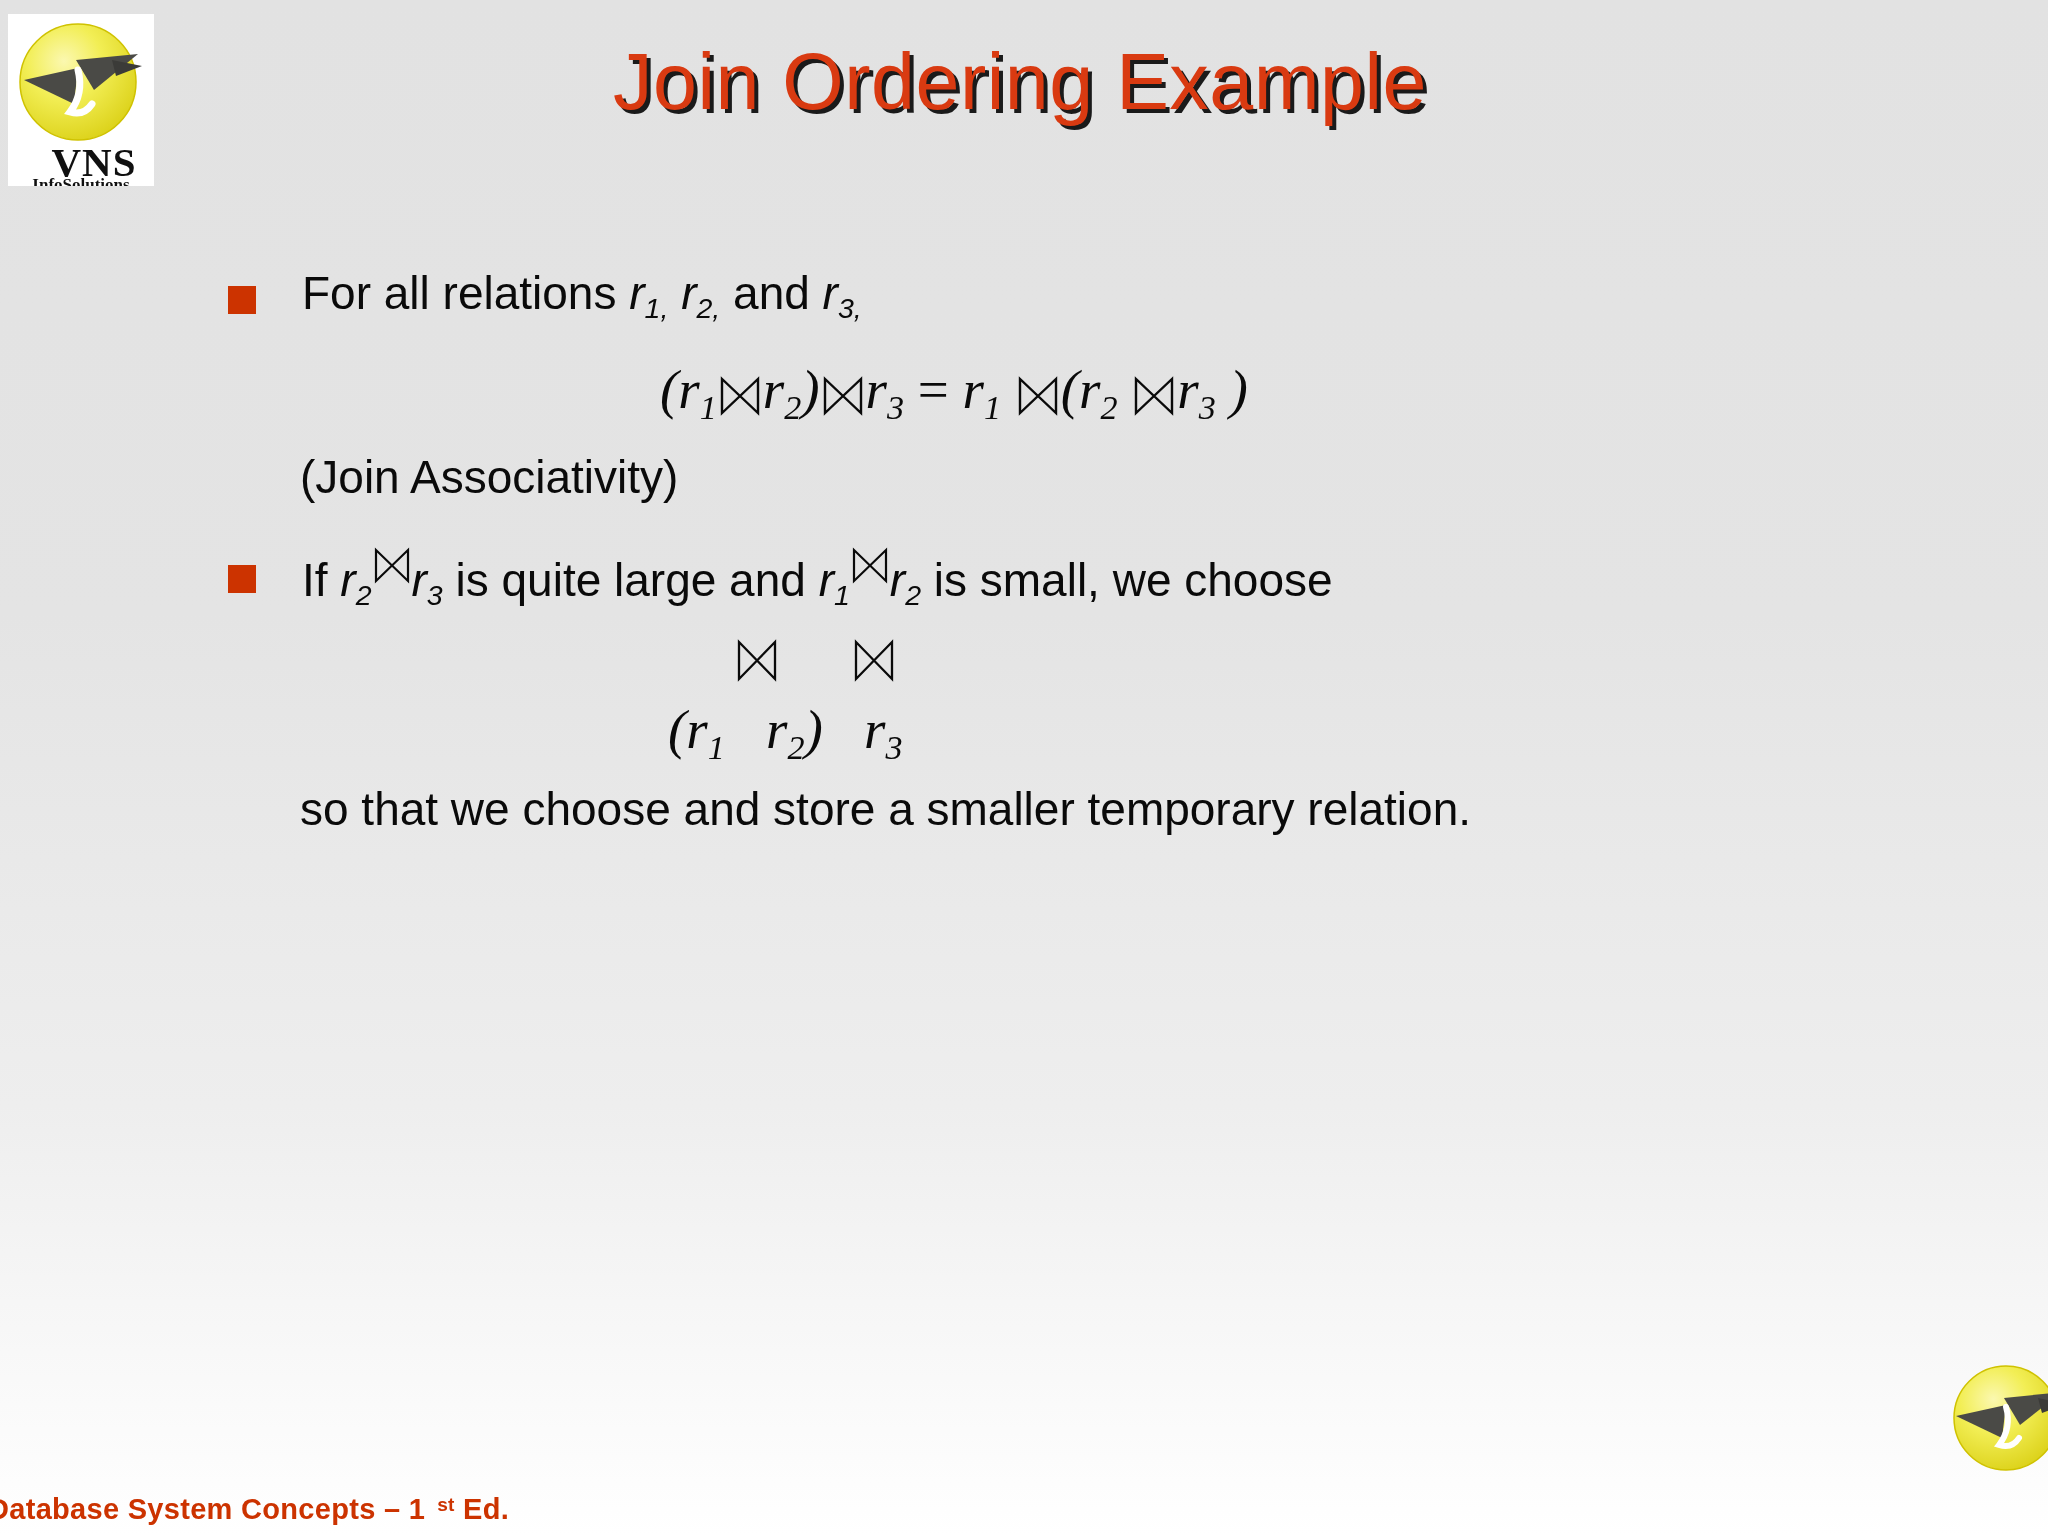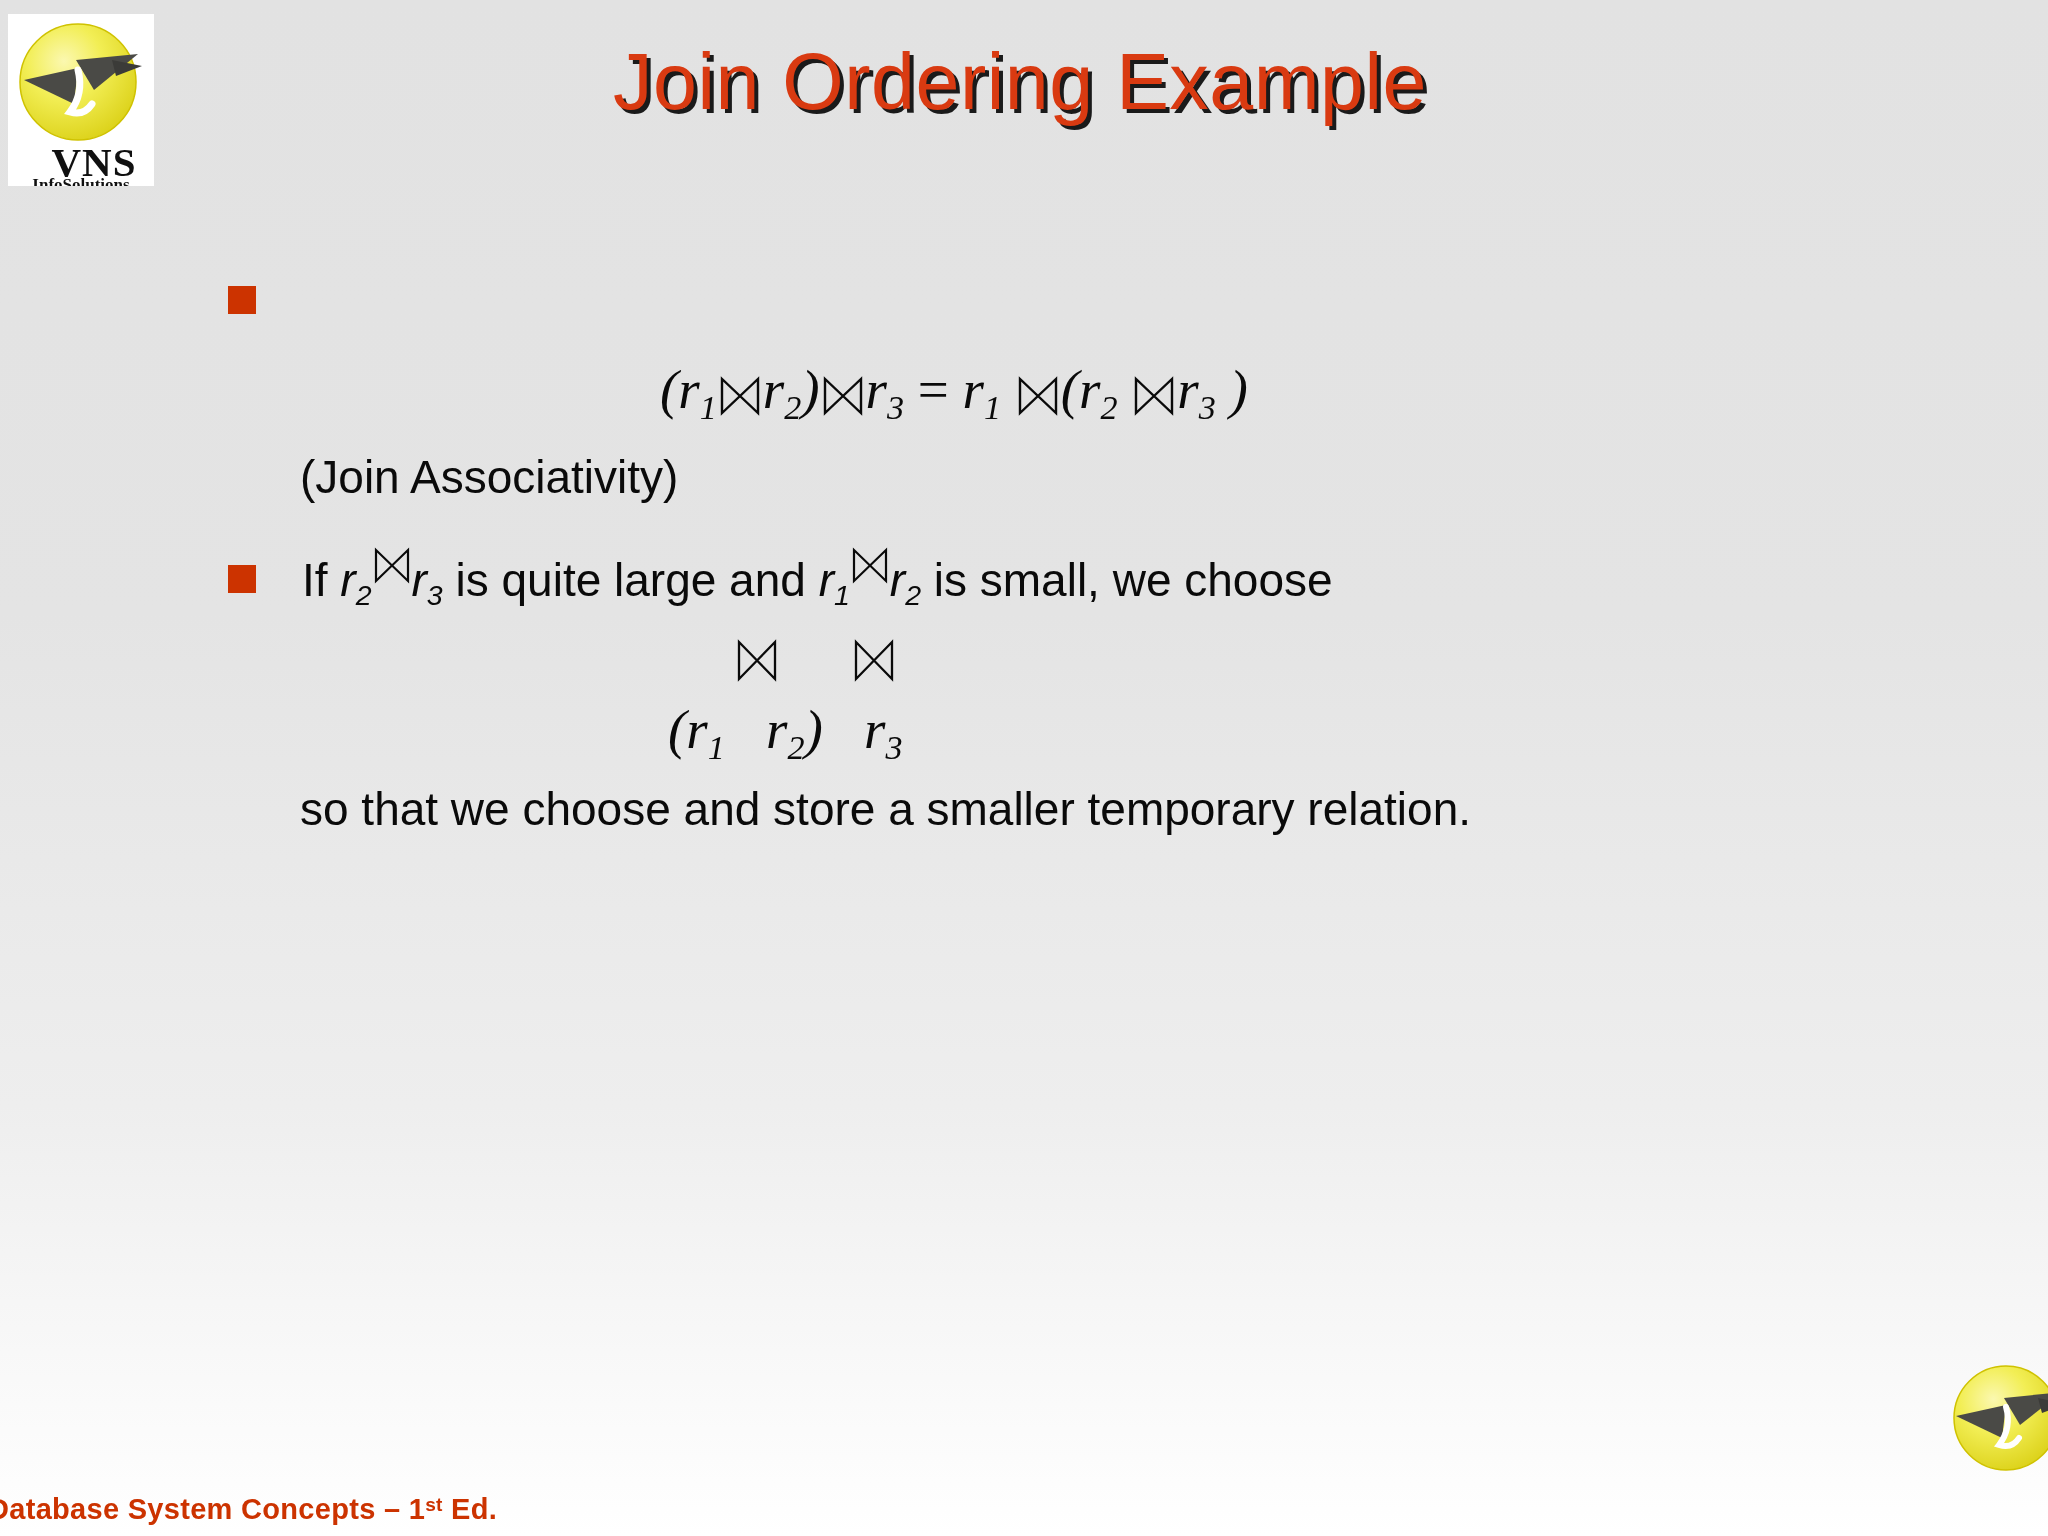--- a/index.html
+++ b/index.html
@@ -182,20 +182,21 @@
     bottom: 10px;
     font-size: 29px;
     font-weight: bold;
     color: #cc3300;
     white-space: nowrap;
     letter-spacing: 0.3px;
   }
   .sup-st {
     font-size: 0.66em;
     vertical-align: 0.42em;
+    margin-left: 12px;
   }
 
   
   #corner-logo {
     position: absolute;
     right: -22px;
     bottom: 62px;
     width: 120px;
     height: 112px;
     overflow: hidden;
@@ -224,20 +225,21 @@
     <div id="logo-text-vns">VNS</div>
     <div id="logo-text-info">InfoSolutions</div>
   </div>
 
   <div id="title">Join Ordering Example</div>
 
   <div id="body-area">
 
     <div class="bullet-row" style="left:228px; top:268px;">
       <div class="bullet-square"></div>
+      <div class="bullet-text"><span>For all relations </span><span class="ital">r</span><span class="sub">1,</span><span class="ital">&nbsp;</span><span class="ital">r</span><span class="sub">2,</span><span> and </span><span class="ital">r</span><span class="sub">3,</span></div>
     </div>
 
     <div class="eq-line" style="left:660px; top:358px;"><span class="ital">(</span><span class="ital">r</span><span class="sub">1</span><span class="join"><svg viewBox="0 0 46 44">
             <g fill="none" stroke="#0a0a0a" stroke-width="2.4" stroke-linejoin="miter">
               <path d="M5 5 L5 39 L41 5 L41 39 Z"></path>
             </g>
           </svg></span><span class="ital">r</span><span class="sub">2</span><span class="ital">)</span><span class="join"><svg viewBox="0 0 46 44">
             <g fill="none" stroke="#0a0a0a" stroke-width="2.4" stroke-linejoin="miter">
               <path d="M5 5 L5 39 L41 5 L41 39 Z"></path>
             </g>

